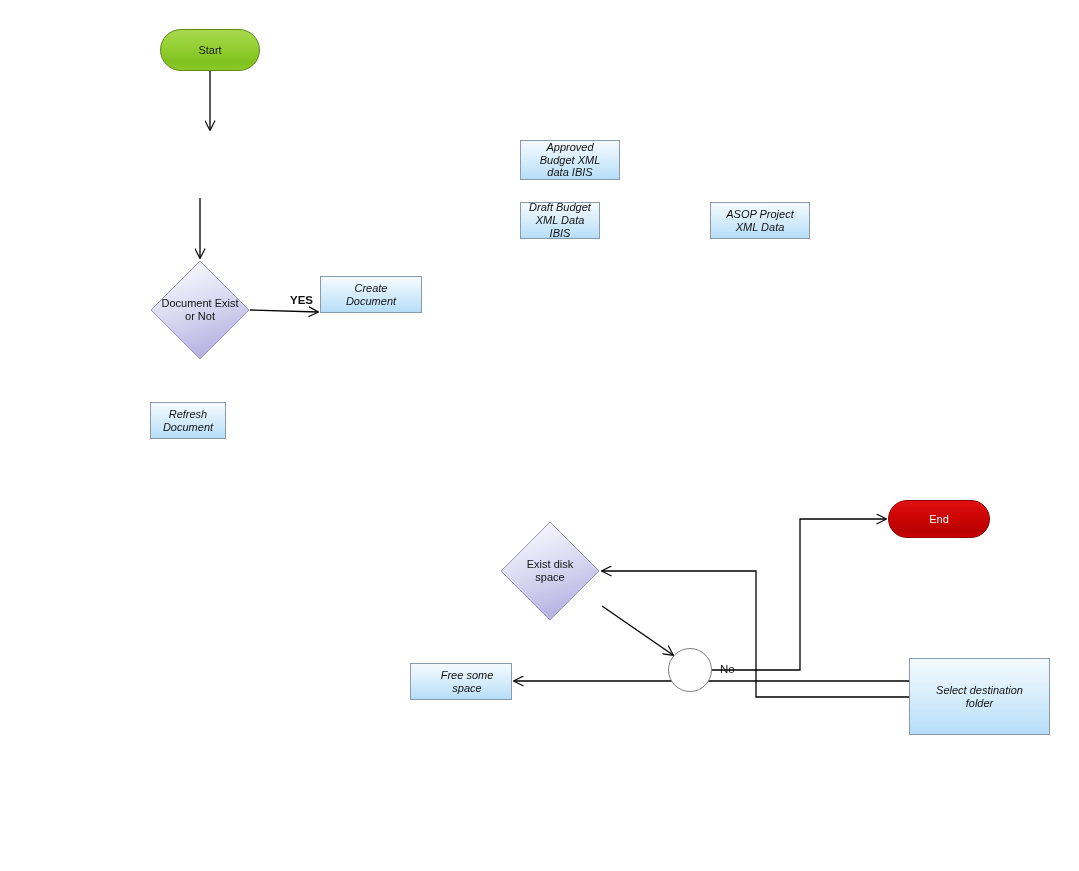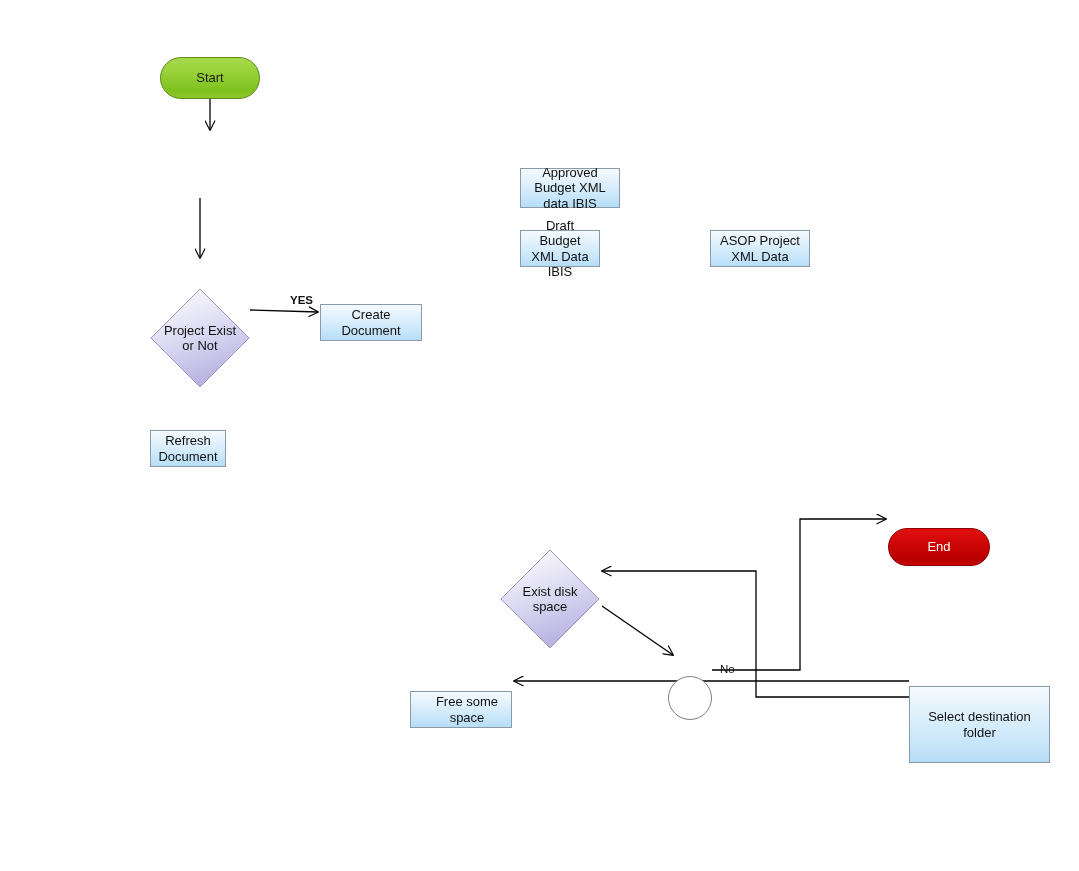--- a/index.html
+++ b/index.html
@@ -29,34 +29,34 @@
   }
   .node {
     position: absolute;
     box-sizing: border-box;
     display: flex;
     align-items: center;
     justify-content: center;
     text-align: center;
     line-height: 1.18;
     color: #111111;
-    font-size: 13px;
+    font-size: 11px;
     z-index: 3;
-    margin-top: 28px;
   }
   .node-label {
     display: block;
     white-space: pre-line;
     padding: 0 4px;
   }
 
   
   .box {
     border: 1px solid #8a9aa8;
     background: linear-gradient(to bottom, #f4fafe 0%, #e3f2fc 30%, #c7e6fa 75%, #b6ddf7 100%);
+    font-style: italic;
   }
 
   
   .pill {
     border-radius: 999px;
   }
   .pill-start {
     border: 1px solid #5c8a1b;
     background: linear-gradient(to bottom, #a6d94a 0%, #93cf33 45%, #7fc11e 80%, #8cc92a 100%);
     color: #1a1a1a;
@@ -139,21 +139,21 @@
 
   <div class="node pill pill-start" style="left:160px; top:29px; width:100px; height:42px;">
     <span class="node-label">Start</span>
   </div>
 
 
   <div class="node diamond" style="left:150px; top:260px; width:100px; height:100px;">
     <svg class="diamond-shape" viewBox="0 0 100 100" preserveAspectRatio="none">
       <polygon points="50,1 99,50 50,99 1,50" fill="url(#diamondGrad)" stroke="#9a96c4" stroke-width="1"></polygon>
     </svg>
-    <span class="node-label">Project Exist
+    <span class="node-label">Document Exist
 or Not</span>
   </div>
 
   <div class="node box" style="left:320px; top:276px; width:102px; height:37px;">
     <span class="node-label">Create
 Document</span>
   </div>
 
   <div class="node box" style="left:150px; top:402px; width:76px; height:37px;">
     <span class="node-label">Refresh

